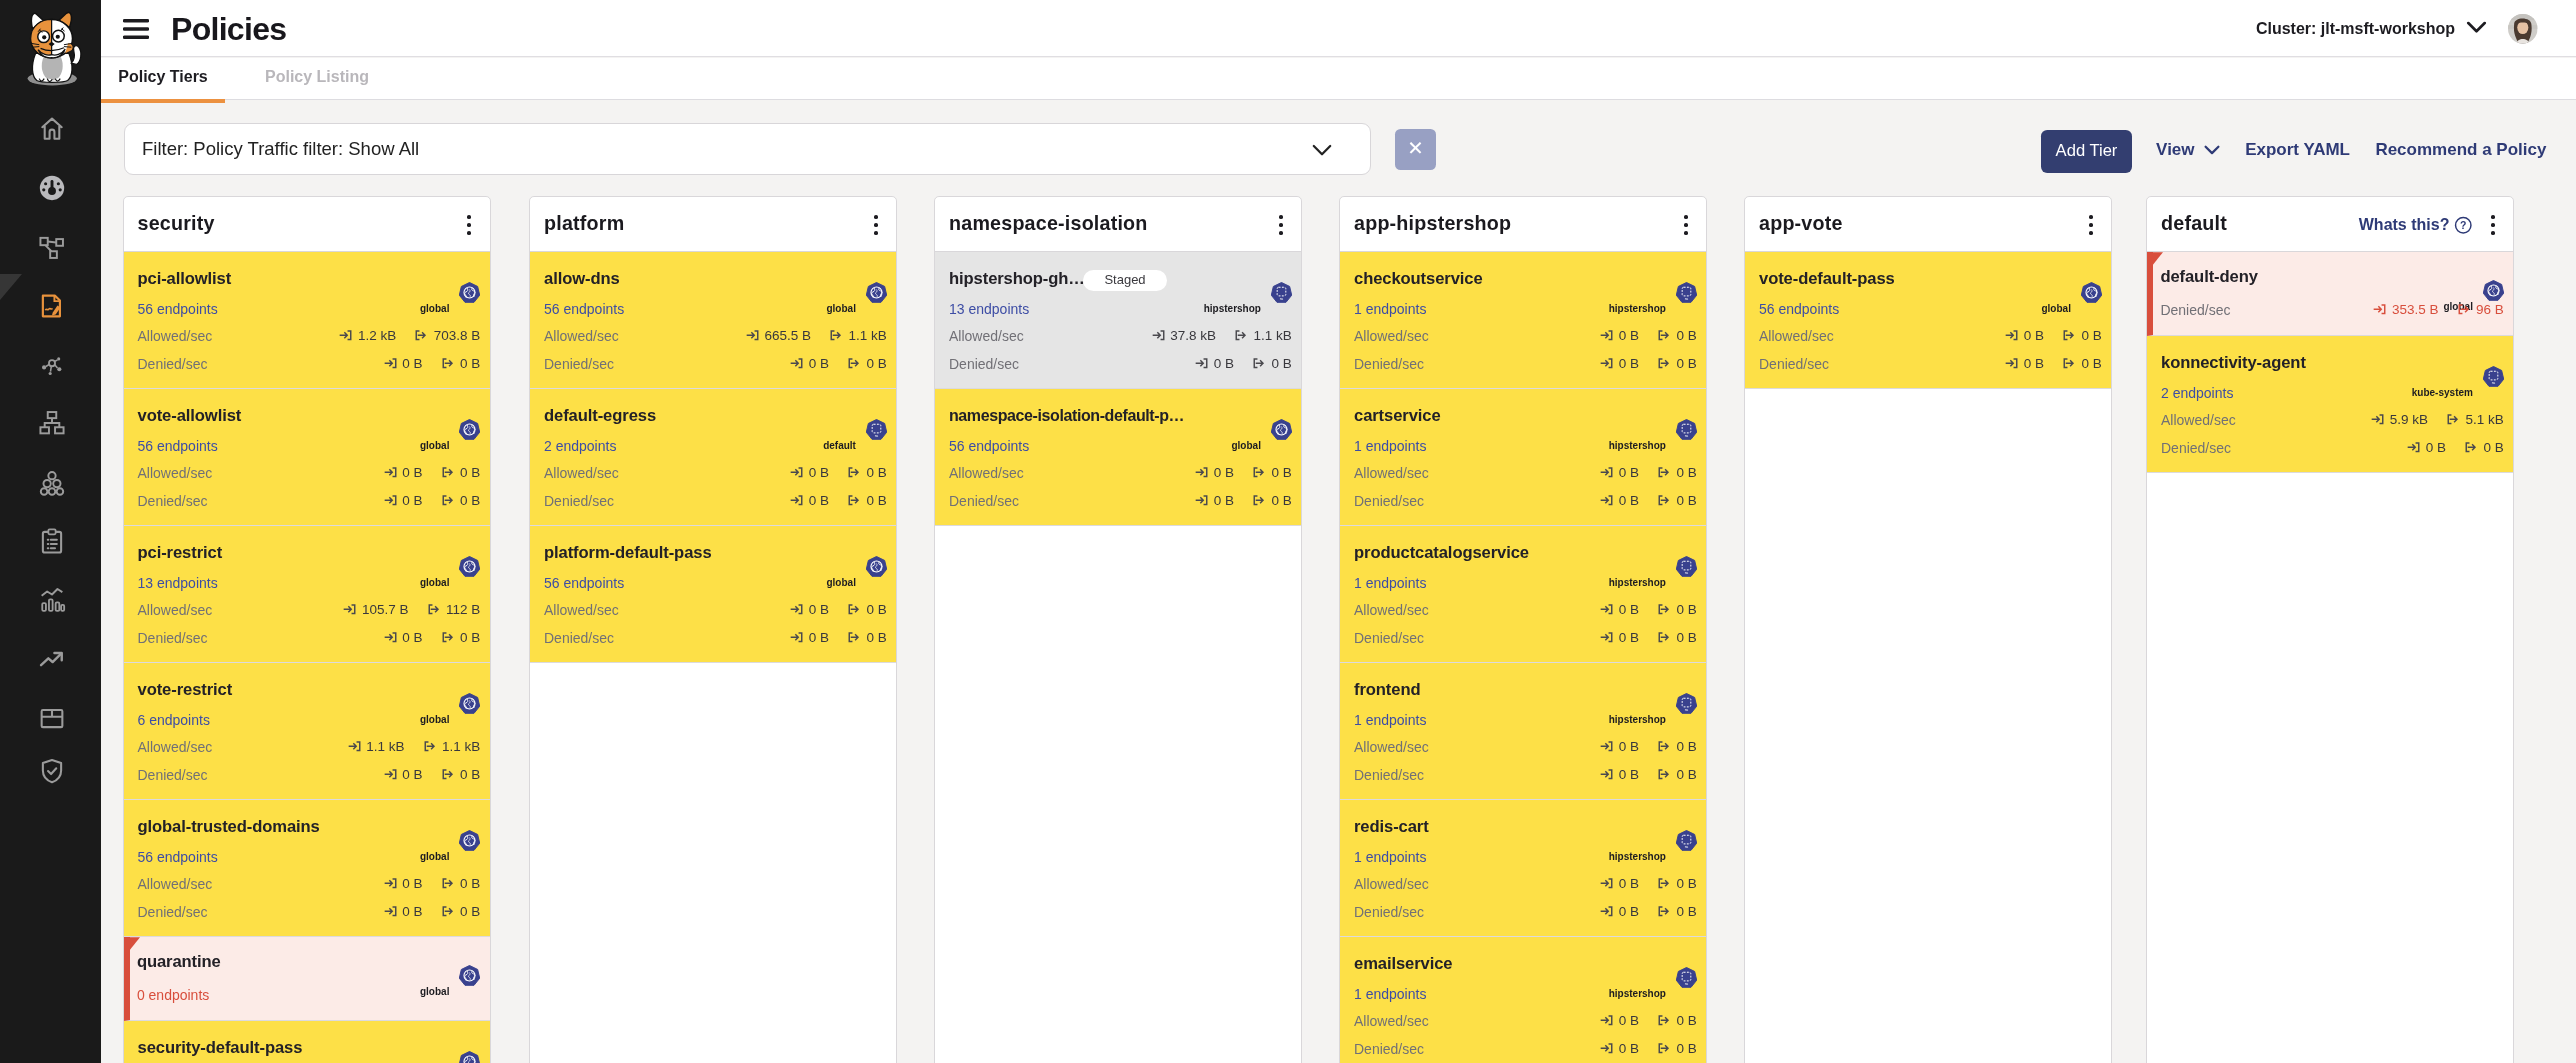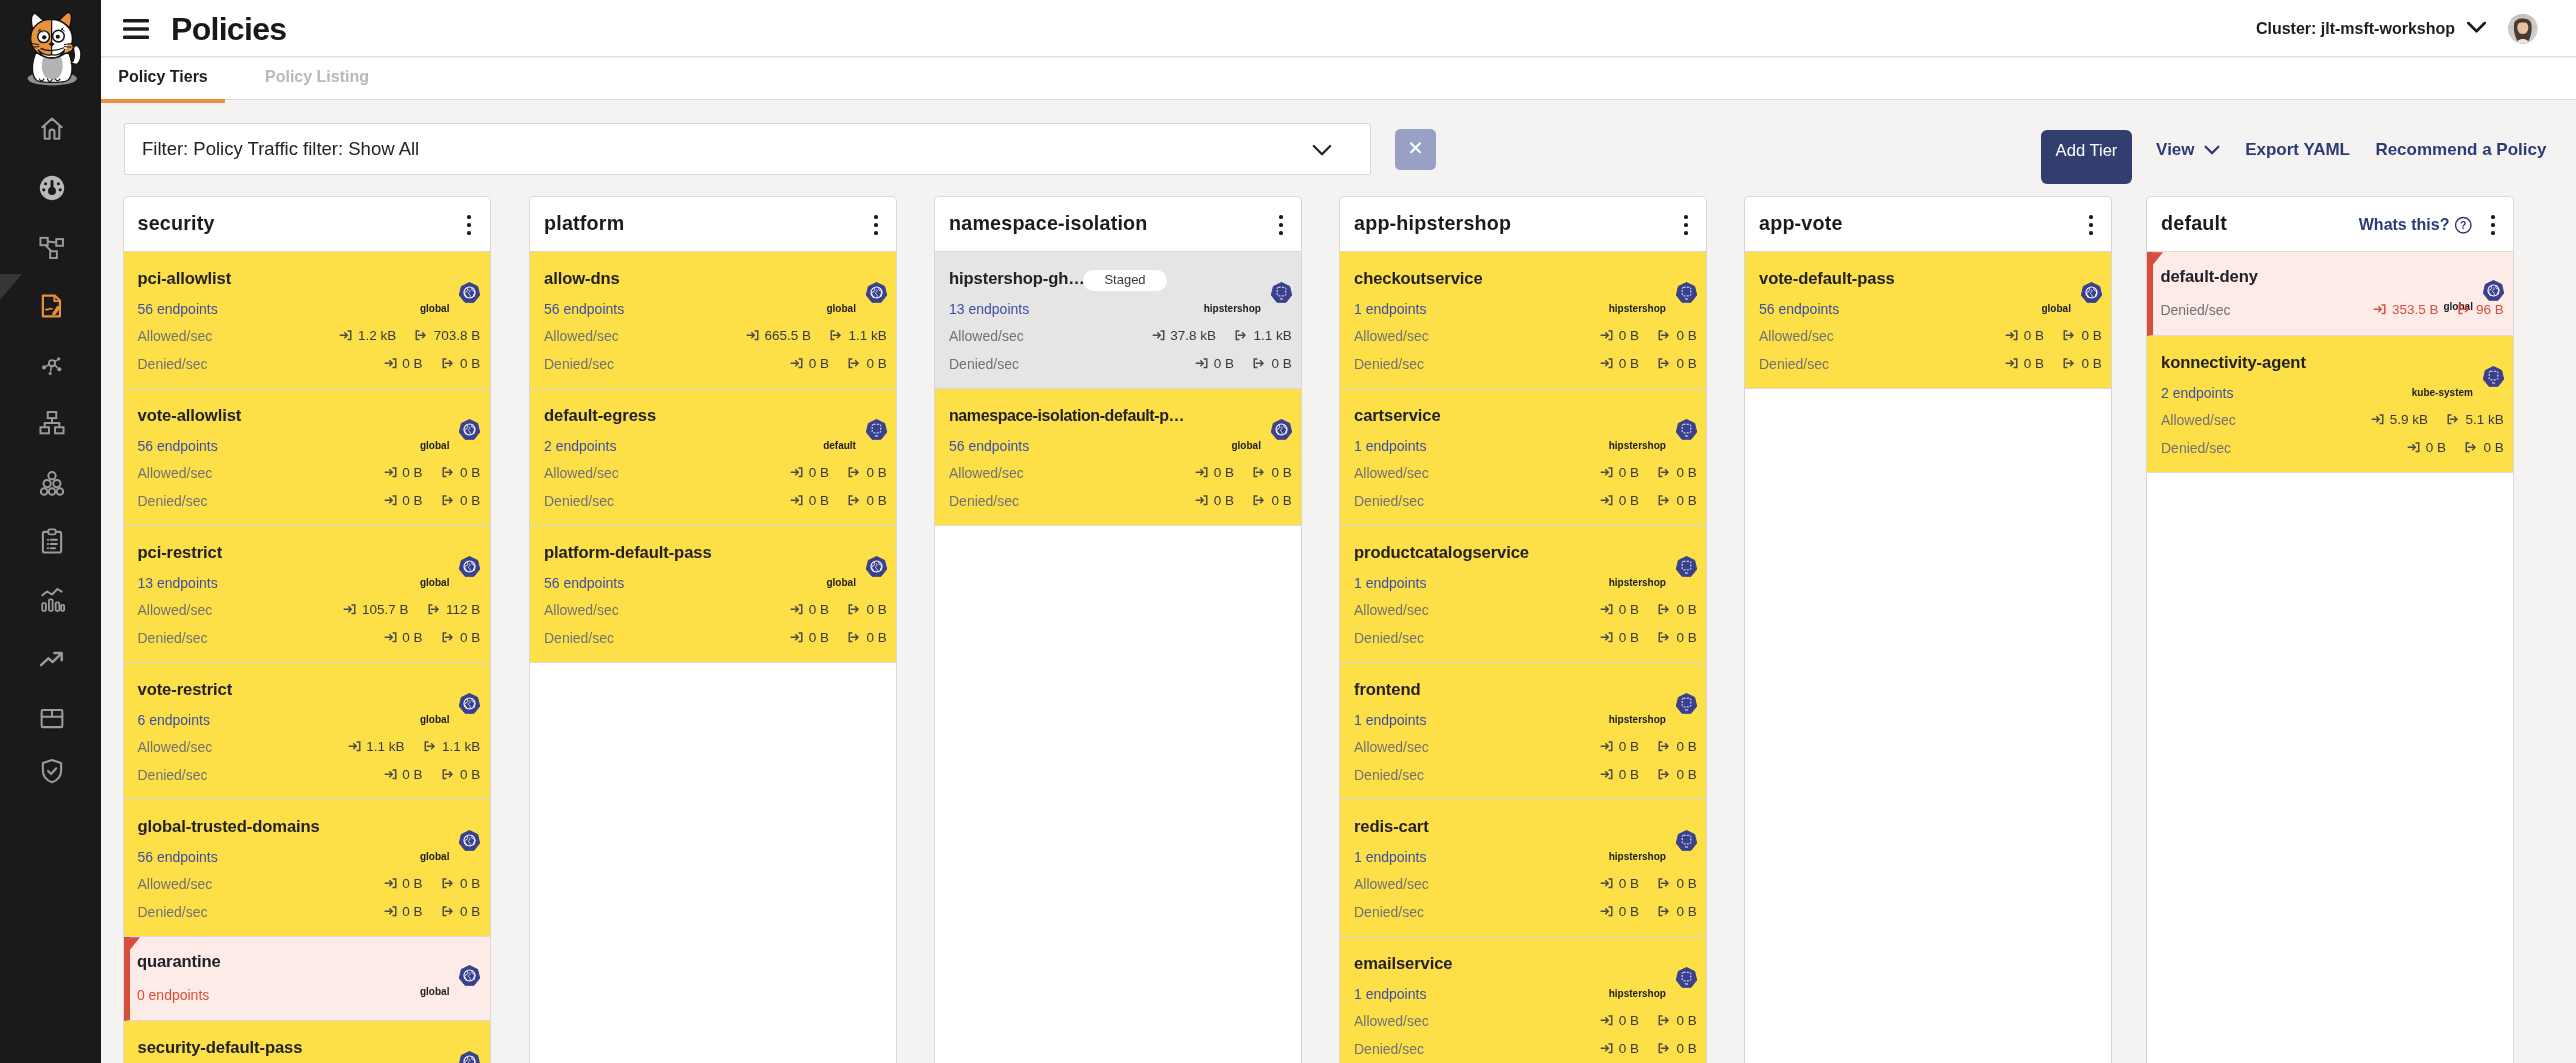--- a/index.html
+++ b/index.html
@@ -11,24 +11,24 @@
 .hamb { position:absolute; left:22px; top:18px; }
 h1 { position:absolute; left:70px; top:10.5px; font-size:32px; letter-spacing:-0.7px; color:#18171c; font-weight:bold; }
 .cluster { position:absolute; right:89px; top:20.3px; font-size:16px; font-weight:600; color:#1d1c21; }
 .cluster svg { margin-left:11px; vertical-align:1.2px; }
 .avatar { position:absolute; right:38px; top:14px; }
 .tabs { position:absolute; left:0; right:0; top:58px; height:42px; background:#fff; border-bottom:1.2px solid #dddce0; z-index:3; }
 .tab { position:absolute; top:0; height:42px; line-height:38px; font-size:16px; font-weight:bold; text-align:center; }
 .tab1 { left:0px; width:124px; color:#1d1c21; }
 .tab2 { left:145px; width:142px; color:#b9b7bb; }
 .content { position:absolute; left:0; right:0; top:102px; bottom:0; background:#f4f3f2; }
-.fbox { position:absolute; left:23.4px; top:21px; width:1247px; height:52px; background:#fff; border:1.2px solid #d8d6d9; border-radius:2px; font-size:18.5px; color:#222; line-height:49px; padding-left:16.6px; }
+.fbox { position:absolute; left:23.4px; top:21px; width:1247px; height:52px; background:#fff; border:1.2px solid #d8d6d9; border-radius:9px; font-size:18.5px; color:#222; line-height:49px; padding-left:16.6px; }
 .fchev { position:absolute; right:37px; top:20.3px; line-height:0; }
 .xbtn { position:absolute; left:1294px; top:26.5px; width:41px; height:41px; background:#98a0c3; border-radius:5.5px; color:#fff; text-align:center; line-height:39px; font-size:19.7px; }
-.addtier { position:absolute; right:444px; top:28px; width:91px; height:54px; background:#333e70; color:#fff; border-radius:6.2px; font-size:16.6px; font-weight:500; text-align:center; line-height:42px; }
+.addtier { position:absolute; right:444px; top:28px; width:91px; height:43px; background:#333e70; color:#fff; border-radius:6.2px; font-size:16.6px; font-weight:500; text-align:center; line-height:42px; }
 .alink { position:absolute; top:22px; height:52px; line-height:52px; color:#2e3a76; font-size:17px; font-weight:600; white-space:nowrap; }
 .columns { position:absolute; left:0; top:94px; right:0; bottom:0; }
 .col { position:absolute; top:0; bottom:-2.5px; width:368px; background:#fff; border:1.2px solid #d9d7da; border-radius:4.9px 4.9px 0 0; overflow:hidden; }
 .thead { position:relative; height:55px; border-bottom:1.2px solid #d9d7da; }
 .tname { position:absolute; left:14px; top:14.8px; font-size:19.7px; font-weight:bold; color:#1b1a1f; letter-spacing:0.2px; }
 .thr { position:absolute; right:12.3px; top:14.8px; display:flex; align-items:center; gap:8.6px; }
 .whats { font-size:16px; font-weight:600; color:#2e3a76; margin-right:3.7px; }
 .dots { display:inline-flex; flex-direction:column; gap:4.3px; padding:3.7px 6.2px; }
 .dots i { width:3.7px; height:3.7px; border-radius:50%; background:#1d1c21; }
 .card { position:relative; height:137px; border-bottom:1.2px solid #dcdadd; background:#fde047; }

